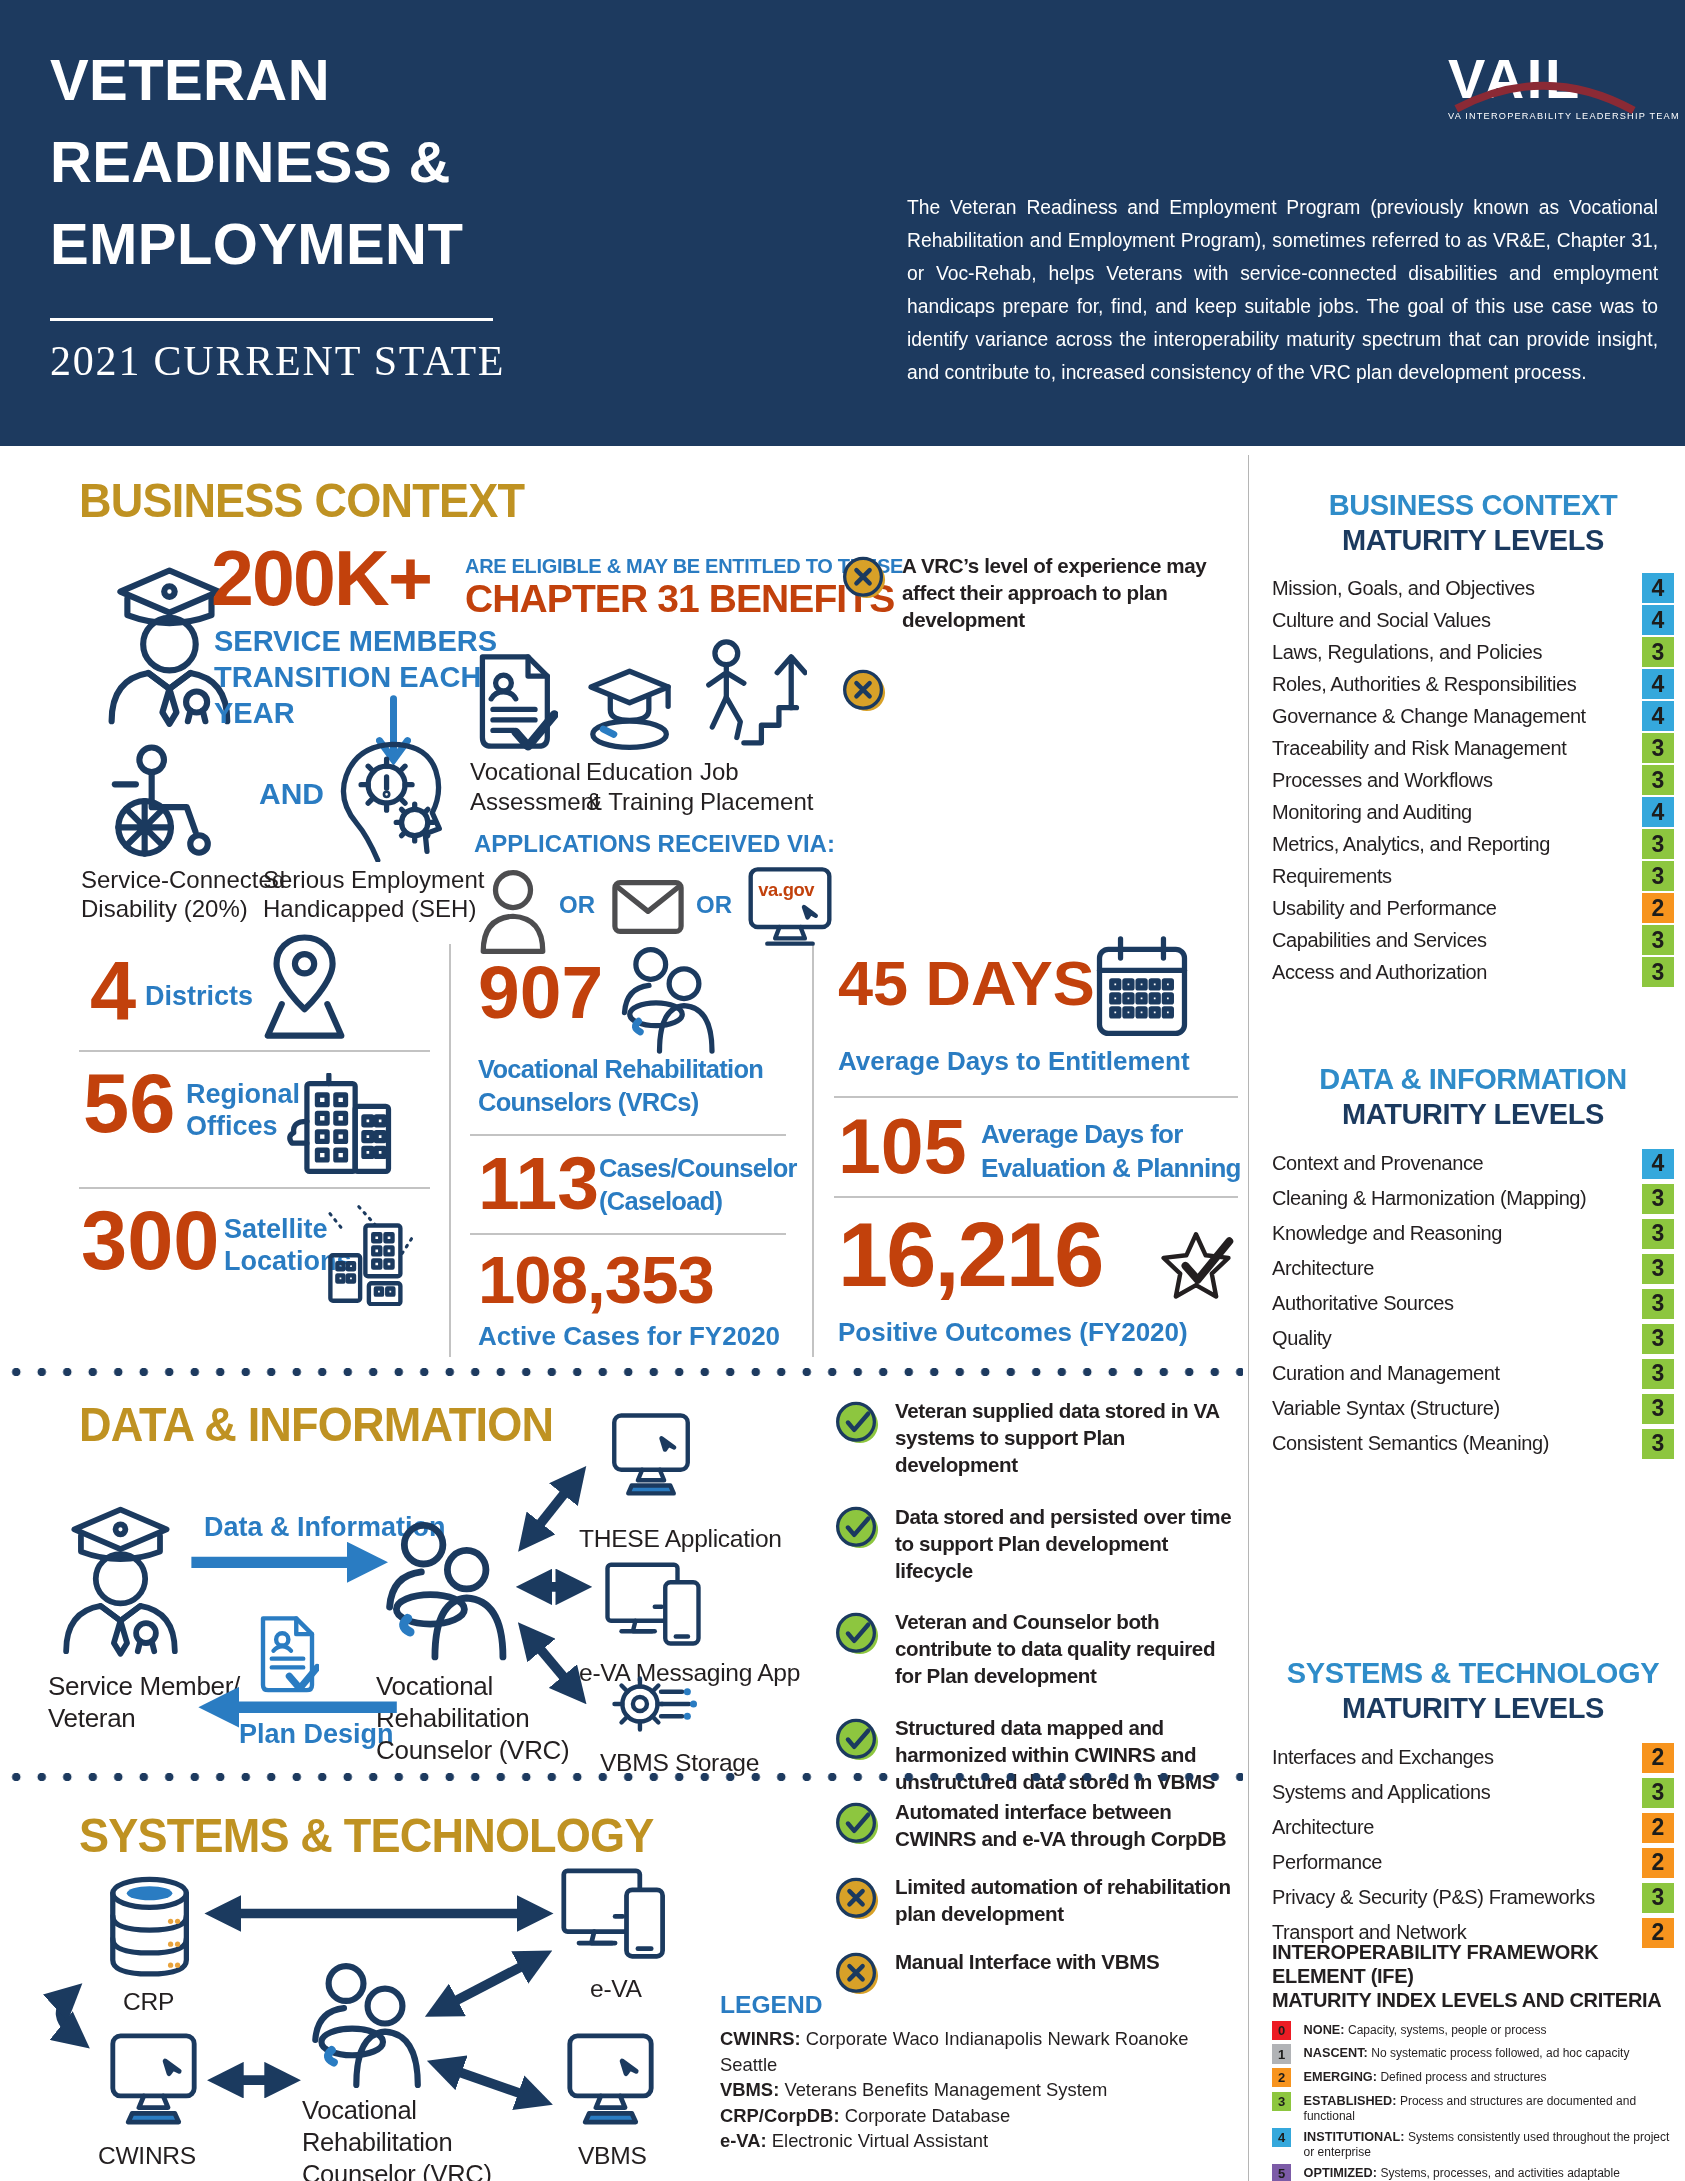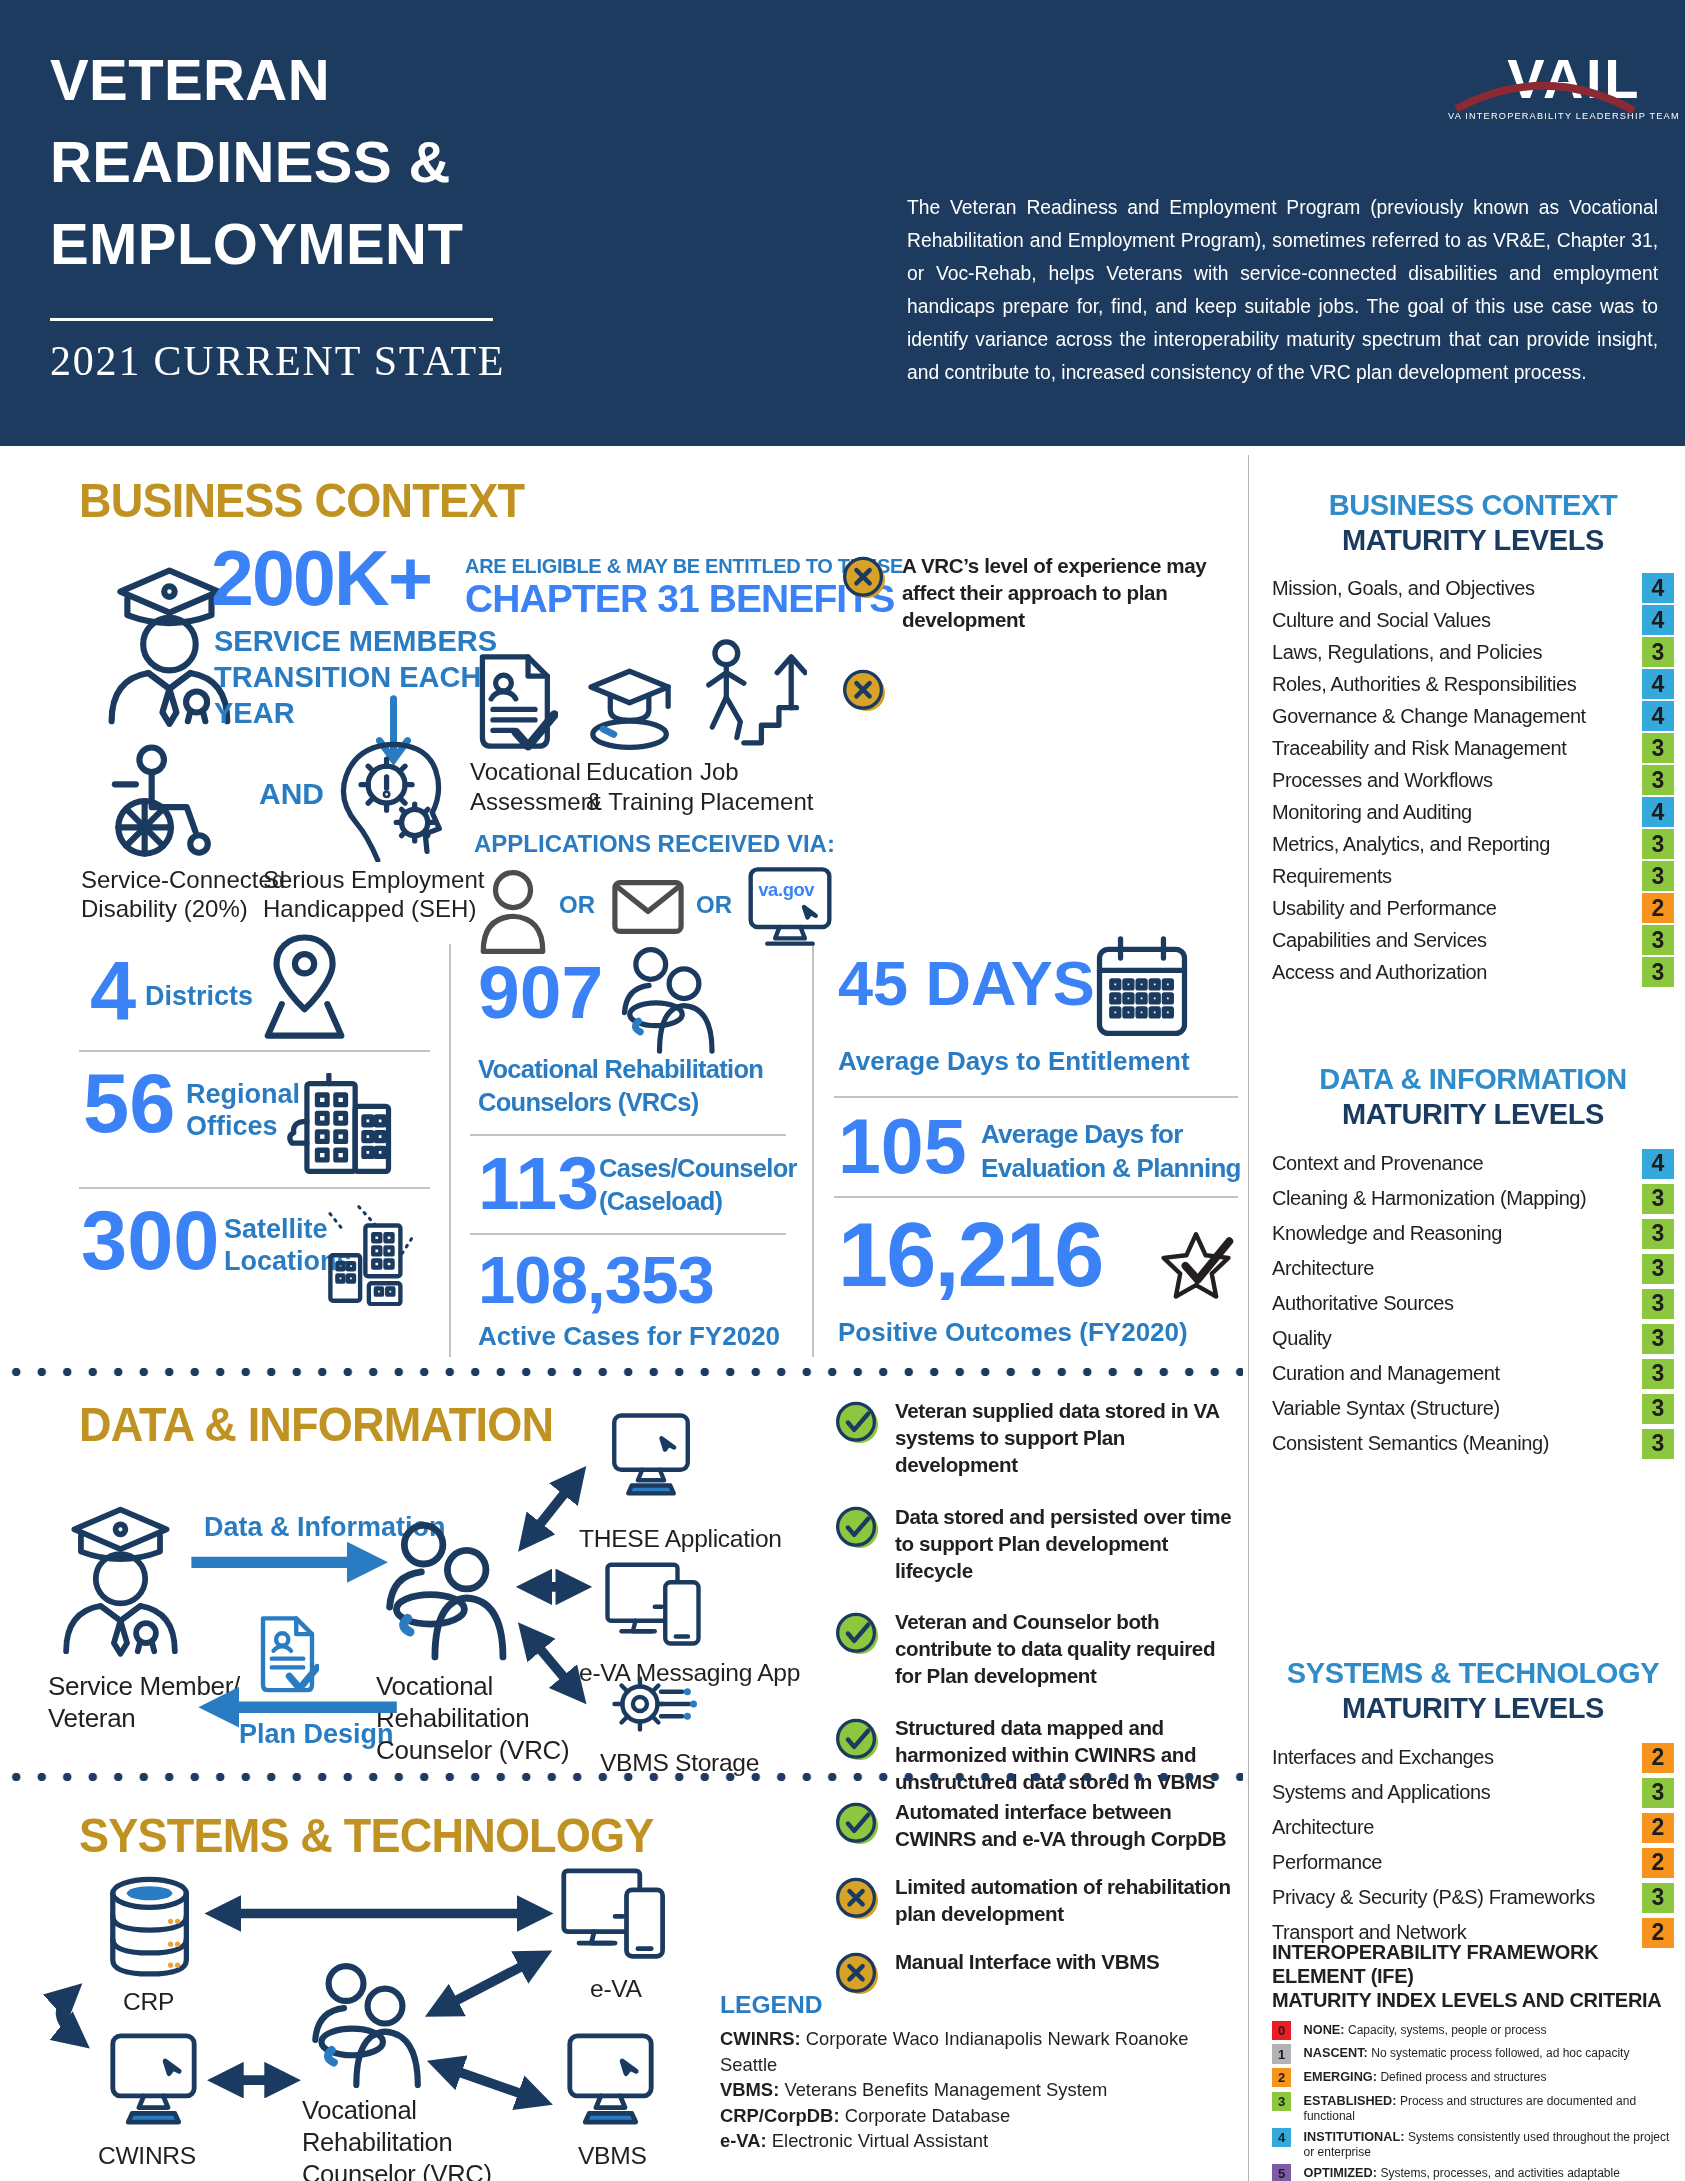--- a/index.html
+++ b/index.html
@@ -9,30 +9,30 @@
 
   
   .hdr{position:absolute;left:0;top:0;width:1685px;height:446px;background:#1d3a5f;}
   .hdr-title{position:absolute;left:50px;top:39px;color:#fff;font-size:58px;font-weight:bold;
              line-height:82px;letter-spacing:0.4px;}
   .hdr-rule{position:absolute;left:50px;top:318px;width:443px;height:2.6px;background:#ffffff;}
   .hdr-sub{position:absolute;left:50px;top:337px;color:#fff;font-family:"Liberation Serif",serif;
            font-size:42px;letter-spacing:1.8px;}
   .hdr-desc{position:absolute;left:907px;top:191px;width:751px;color:#fff;font-size:19.3px;
             line-height:33px;text-align:justify;margin:0;}
-  .vail{position:absolute;left:1448px;top:51px;width:193px;text-align:right;}
+  .vail{position:absolute;left:1448px;top:51px;width:193px;text-align:left;}
   .vail-word{color:#fff;font-size:56px;font-weight:bold;letter-spacing:2.6px;line-height:56px;}
   .vail-swoosh{position:absolute;left:1.8px;top:23px;width:190px;height:40px;pointer-events:none;}
   .vail-tag{color:#fff;font-size:9.2px;letter-spacing:1.2px;margin-top:3.5px;white-space:nowrap;}
 
   
   .gold-title{color:#bf9222;font-size:49px;font-weight:bold;letter-spacing:-0.9px;
               transform:scaleX(0.92);transform-origin:left;white-space:nowrap;}
   .blue-label{color:#2a7cc2;font-weight:bold;}
-  .navy-num{color:#3b82f6;font-weight:bold;line-height:1;}
+  .navy-num{color:#c2410c;font-weight:bold;line-height:1;}
   .pre{white-space:pre-line;}
   .rule-h{position:absolute;height:1.8px;background:#c3c3c3;}
   .rule-v{position:absolute;width:1.8px;background:#c3c3c3;}
   .dots{position:absolute;left:0;width:1243px;height:12.3px;
         background-image:radial-gradient(circle,#1d3a5f 4px,transparent 4.6px);
         background-size:25.5px 12.3px;background-repeat:repeat-x;background-position:3.5px center;}
   .icon svg{display:block;}
   .bullets{display:flex;flex-direction:column;}
   .bullet{display:flex;align-items:flex-start;}
   .bullet .bicon{flex:0 0 47px;width:47px;height:47px;margin-right:14px;margin-top:1.8px;}

